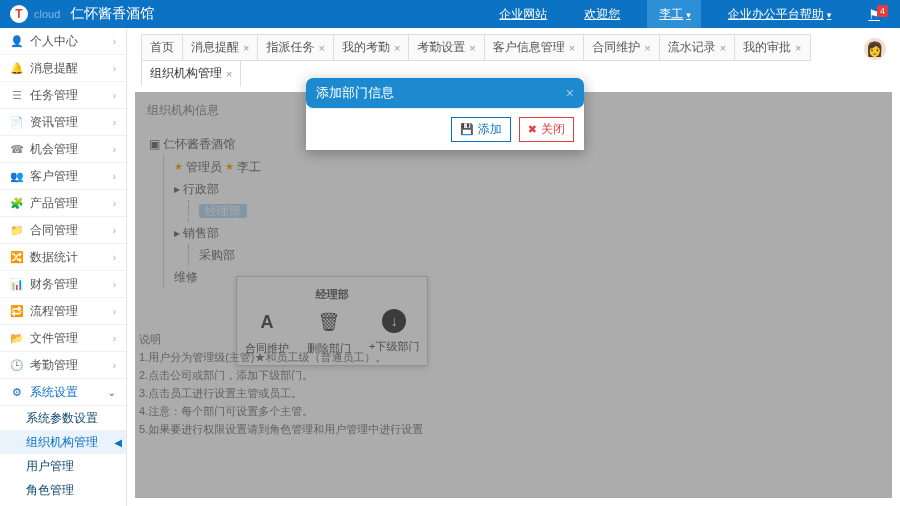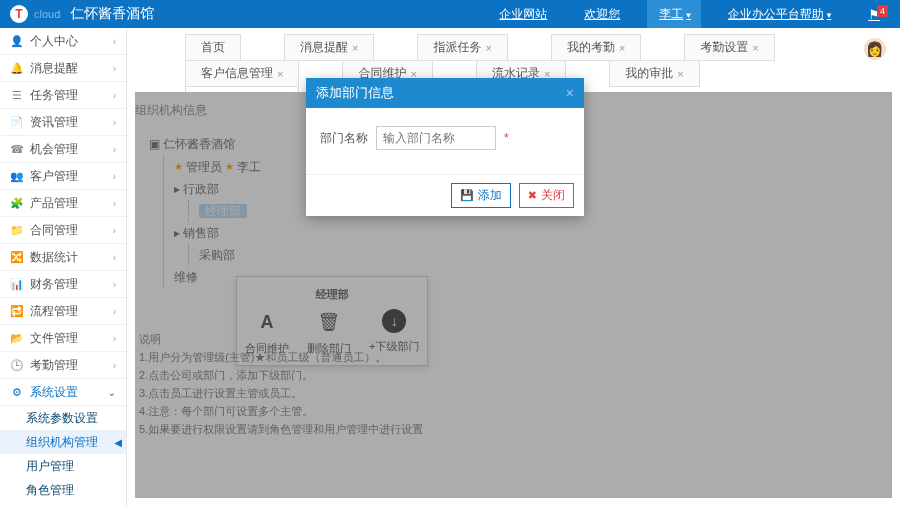--- a/index.html
+++ b/index.html
@@ -22,47 +22,47 @@
 .side-item .arrow { margin-left: auto; font-size: 10px; color: #aaa; }
 .side-item.expanded { color: #0b72c4; }
 .side-item.expanded .side-icon, .side-item.expanded .arrow { color: #0b72c4; }
 .sub-item { height: 24px; display: flex; align-items: center; padding-left: 26px; font-size: 12px; color: #0c4a6e; cursor: pointer; }
 .sub-item.active { background: #eaf3fb; color: #0b72c4; position: relative; }
 .sub-item.active::after { content: "◀"; position: absolute; right: 4px; color: #0b72c4; font-size: 10px; }
 
 .main { position: absolute; top: 28px; left: 127px; right: 0; bottom: 0; background: #fff; }
 .tabs-wrap { background: #fff; padding: 6px 14px 0; }
 .tabs-row { display: flex; flex-wrap: wrap; gap: 0; }
-.tab { border: 1px solid #ddd; padding: 4px 15px; font-size: 12px; color: #555; display: flex; align-items: center; gap: 4px; margin-right: -1px; margin-bottom: -1px; background: #fafafa; cursor: pointer; margin-left: 44px; }
+.tab { border: 1px solid #ddd; padding: 4px 8px; font-size: 12px; color: #555; display: flex; align-items: center; gap: 4px; margin-right: -1px; margin-bottom: -1px; background: #fafafa; cursor: pointer; }
 .tab .x { color: #999; font-size: 11px; }
 .tab.active { background: #fff; border-bottom-color: #fff; color: #333; }
 .avatar { position: absolute; right: 14px; top: 10px; width: 22px; height: 22px; border-radius: 50%; background: #f0e0d0; text-align: center; line-height: 22px; font-size: 14px; }
 
 .content { position: absolute; top: 64px; left: 8px; right: 8px; bottom: 8px; background: #fff; }
 .overlay { position: absolute; inset: 0; background: rgba(70,70,70,0.45); }
 
-.panel-title { font-size: 12px; color: #888; padding: 10px 0; }
+.panel-title { font-size: 12px; color: #888; padding: 10px 12px; }
 .tree { padding: 4px 14px; font-size: 12px; color: #666; }
 .tree-node { line-height: 22px; position: relative; }
 .tree-children { margin-left: 14px; border-left: 1px dotted #aaa; padding-left: 10px; }
 .tn-label { display: inline-flex; align-items: center; gap: 3px; }
 .star { color: #f0a500; font-size: 10px; }
 .node-sel { background: #b3d7f2; color: #fff; padding: 0 6px; border-radius: 2px; }
 
 .context-menu { position: absolute; left: 62px; top: 54px; background: #fff; border: 1px solid #ccc; padding: 6px 8px; font-size: 11px; color: #555; box-shadow: 0 2px 6px rgba(0,0,0,0.15); }
 .ctx-title { font-weight: bold; text-align: center; margin-bottom: 4px; }
 .ctx-row { display: flex; gap: 18px; }
 .ctx-btn { display: flex; flex-direction: column; align-items: center; gap: 2px; cursor: pointer; }
 .ctx-icon { width: 26px; height: 26px; display: flex; align-items: center; justify-content: center; font-size: 18px; color: #444; }
 .ctx-circle { width: 24px; height: 24px; border-radius: 50%; background: #333; color: #fff; display: flex; align-items: center; justify-content: center; font-size: 14px; }
 
 .instructions { position: absolute; left: 4px; top: 238px; font-size: 11px; color: #777; line-height: 18px; }
 
 .modal { position: absolute; left: 306px; top: 78px; width: 278px; background: #fff; box-shadow: 0 3px 12px rgba(0,0,0,0.3); }
-.modal-head { background: #1d8ad0; color: #fff; padding: 6px 10px; font-size: 13px; display: flex; align-items: center; }
+.modal-head { background: #1d8ad0; color: #fff; padding: 6px 10px; font-size: 13px; display: flex; align-items: center; border-radius: 7px; }
 .modal-head .close { margin-left: auto; color: #9fcbe8; cursor: pointer; font-size: 14px; }
 .modal-body { padding: 18px 14px 24px; display: flex; align-items: center; gap: 8px; font-size: 12px; color: #555; }
 .modal-body input { border: 1px solid #ccc; padding: 4px 6px; width: 120px; font-size: 12px; }
 .req { color: #e63c3c; }
 .modal-foot { border-top: 1px solid #eee; padding: 8px 10px; display: flex; justify-content: flex-end; gap: 8px; }
 .btn { border: 1px solid #ccc; padding: 3px 8px; font-size: 12px; display: flex; align-items: center; gap: 4px; cursor: pointer; background: #fff; }
 .btn.primary { color: #0b72c4; border-color: #0b72c4; }
 .btn.danger { color: #e63c3c; border-color: #e63c3c; }
 .bi { font-size: 11px; }
 </style>
@@ -278,25 +278,20 @@
 
     <div class="overlay"></div>
   </div>
 </div>
 
 <div class="modal">
   <div class="modal-head">
     <span>添加部门信息</span>
     <span class="close">×</span>
   </div>
-  <div class="modal-body">
-    <span>部门名称</span>
-    <input type="text" placeholder="输入部门名称" style="">
-    <span class="req">*</span>
-  </div>
   <div class="modal-foot">
     <div class="btn primary">
         <span class="bi">💾</span>
         <span>添加</span>
       </div>
     <div class="btn danger">
         <span class="bi">✖</span>
         <span>关闭</span>
       </div>
   </div>

